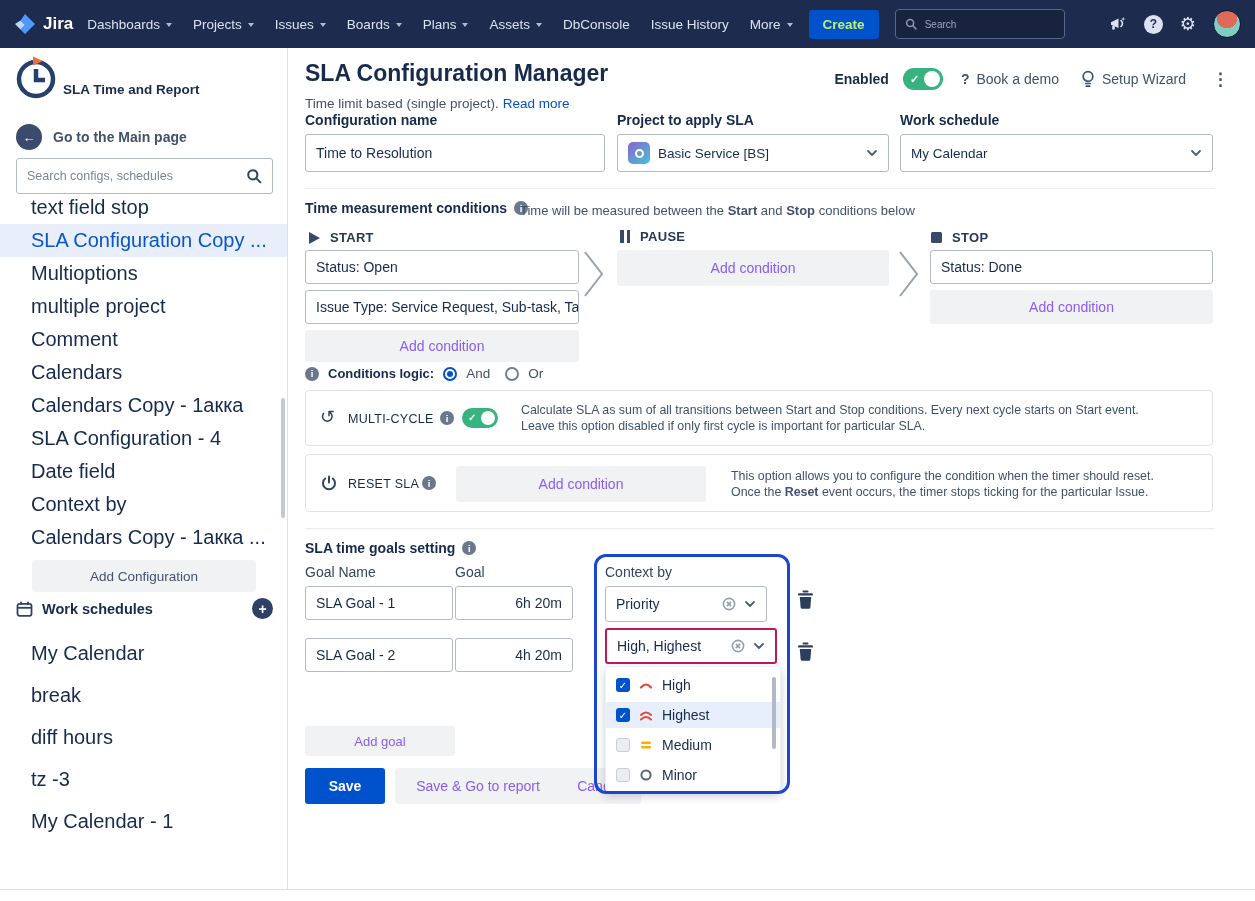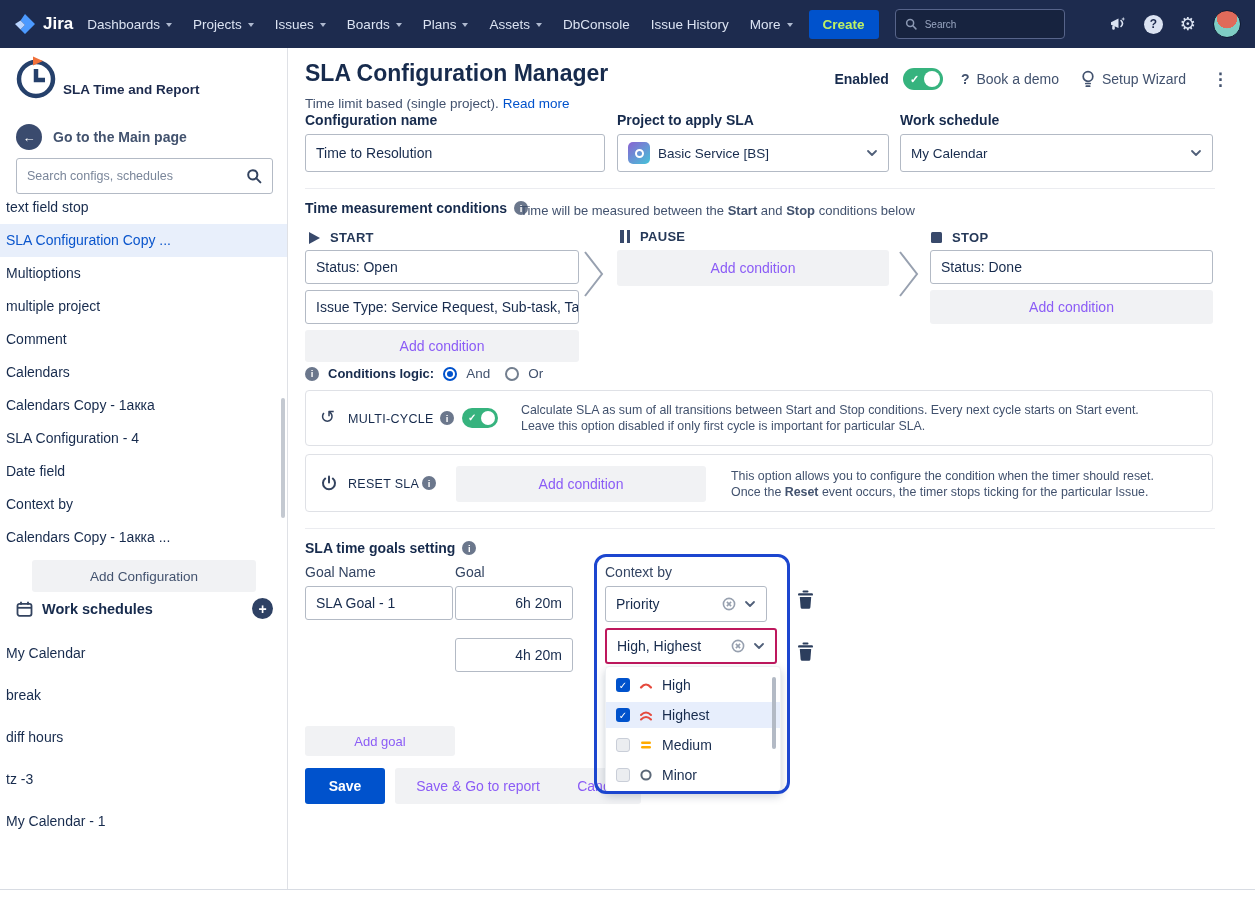--- a/index.html
+++ b/index.html
@@ -28,21 +28,21 @@
   .sidebar{position:absolute;top:48px;left:0;width:288px;height:841px;background:#fff;border-right:1px solid #dfe1e6}
   .app-logo-row{position:absolute;left:13px;top:6px;display:flex;align-items:flex-end;gap:4px}
   .app-name{font-size:13.5px;font-weight:bold;color:#1d2b4e;padding-bottom:3px}
   .back-row{position:absolute;left:16px;top:76px;display:flex;align-items:center;gap:11px;cursor:pointer}
   .back-circle{width:26px;height:26px;border-radius:50%;background:#3a4b6e;color:#fff;font-size:13px;display:flex;align-items:center;justify-content:center}
   .back-label{font-size:14px;font-weight:bold;color:#42526e}
   .side-search{position:absolute;left:16px;top:110px;width:257px;height:36px;border:1px solid #b3bac5;border-radius:3px;display:flex;align-items:center;padding:0 10px;gap:8px}
   .side-search input{flex:1;border:none;outline:none;font-size:12.5px;color:#172b4d;font-family:inherit}
   .side-search input::placeholder{color:#7a869a}
   .config-list{position:absolute;left:0;top:143px;width:287px;list-style:none}
-  .side-item{height:33px;line-height:33px;padding-left:6px;font-size:14px;color:#172b4d;cursor:pointer;white-space:nowrap;overflow:hidden}
+  .side-item{height:33px;line-height:33px;padding-left:31px;font-size:20px;color:#172b4d;cursor:pointer;white-space:nowrap;overflow:hidden}
   .side-item.selected{background:#e8effb;color:#0a55cc}
   .add-config{position:absolute;left:32px;top:512px;width:224px;height:32px;background:#f1f2f4;border:none;border-radius:3px;font-family:inherit;font-size:13.5px;font-weight:500;color:#42526e;cursor:pointer}
   .ws-header{position:absolute;left:16px;top:550px;width:257px;display:flex;align-items:center;gap:9px}
   .ws-title{font-size:14.5px;font-weight:bold;color:#172b4d}
   .plus-circle{margin-left:auto;width:21px;height:21px;border-radius:50%;background:#2e4164;color:#fff;font-size:14px;font-weight:bold;display:flex;align-items:center;justify-content:center;cursor:pointer}
   .sched-list{position:absolute;left:0;top:584px;width:287px;list-style:none}
   .sched-list .side-item{height:42px;line-height:42px}
   .side-scroll{position:absolute;right:2px;top:350px;width:4px;height:120px;border-radius:2px;background:#c4c9d1}
 
   
@@ -404,20 +404,21 @@
       <svg width="14" height="14" viewBox="0 0 14 14">
         <circle cx="7" cy="7" r="5.6" fill="none" stroke="#97a0af" stroke-width="1.6"></circle>
         <line x1="4.9" y1="4.9" x2="9.1" y2="9.1" stroke="#97a0af" stroke-width="1.6"></line>
         <line x1="9.1" y1="4.9" x2="4.9" y2="9.1" stroke="#97a0af" stroke-width="1.6"></line>
       </svg>
       <svg width="12" height="8" viewBox="0 0 12 8">
         <polyline points="2,2 6,6 10,2" fill="none" stroke="#505f79" stroke-width="1.8" stroke-linecap="round" stroke-linejoin="round"></polyline>
       </svg>
     </div>
 
+    <input class="inp" style="left: 16px; top: 590px; width: 148px; height: 34px;" value="SLA Goal - 2">
     <input class="inp" style="left: 166px; top: 590px; width: 118px; height: 34px; text-align: right;" value="4h 20m">
     <button class="trash-btn" style="left:506px;top:592px">
       <svg width="17" height="19" viewBox="0 0 17 19">
         <rect x="1" y="3.2" width="15" height="2.4" rx="1.2" fill="#2c3e5d"></rect>
         <rect x="5.5" y="0.5" width="6" height="2" rx="1" fill="#2c3e5d"></rect>
         <path d="M2.8 7 h11.4 l-.8 10.2 a1.6 1.6 0 0 1 -1.6 1.5 h-6.6 a1.6 1.6 0 0 1 -1.6 -1.5 Z" fill="#2c3e5d"></path>
       </svg>
     </button>
 
     <div class="dropdown">

